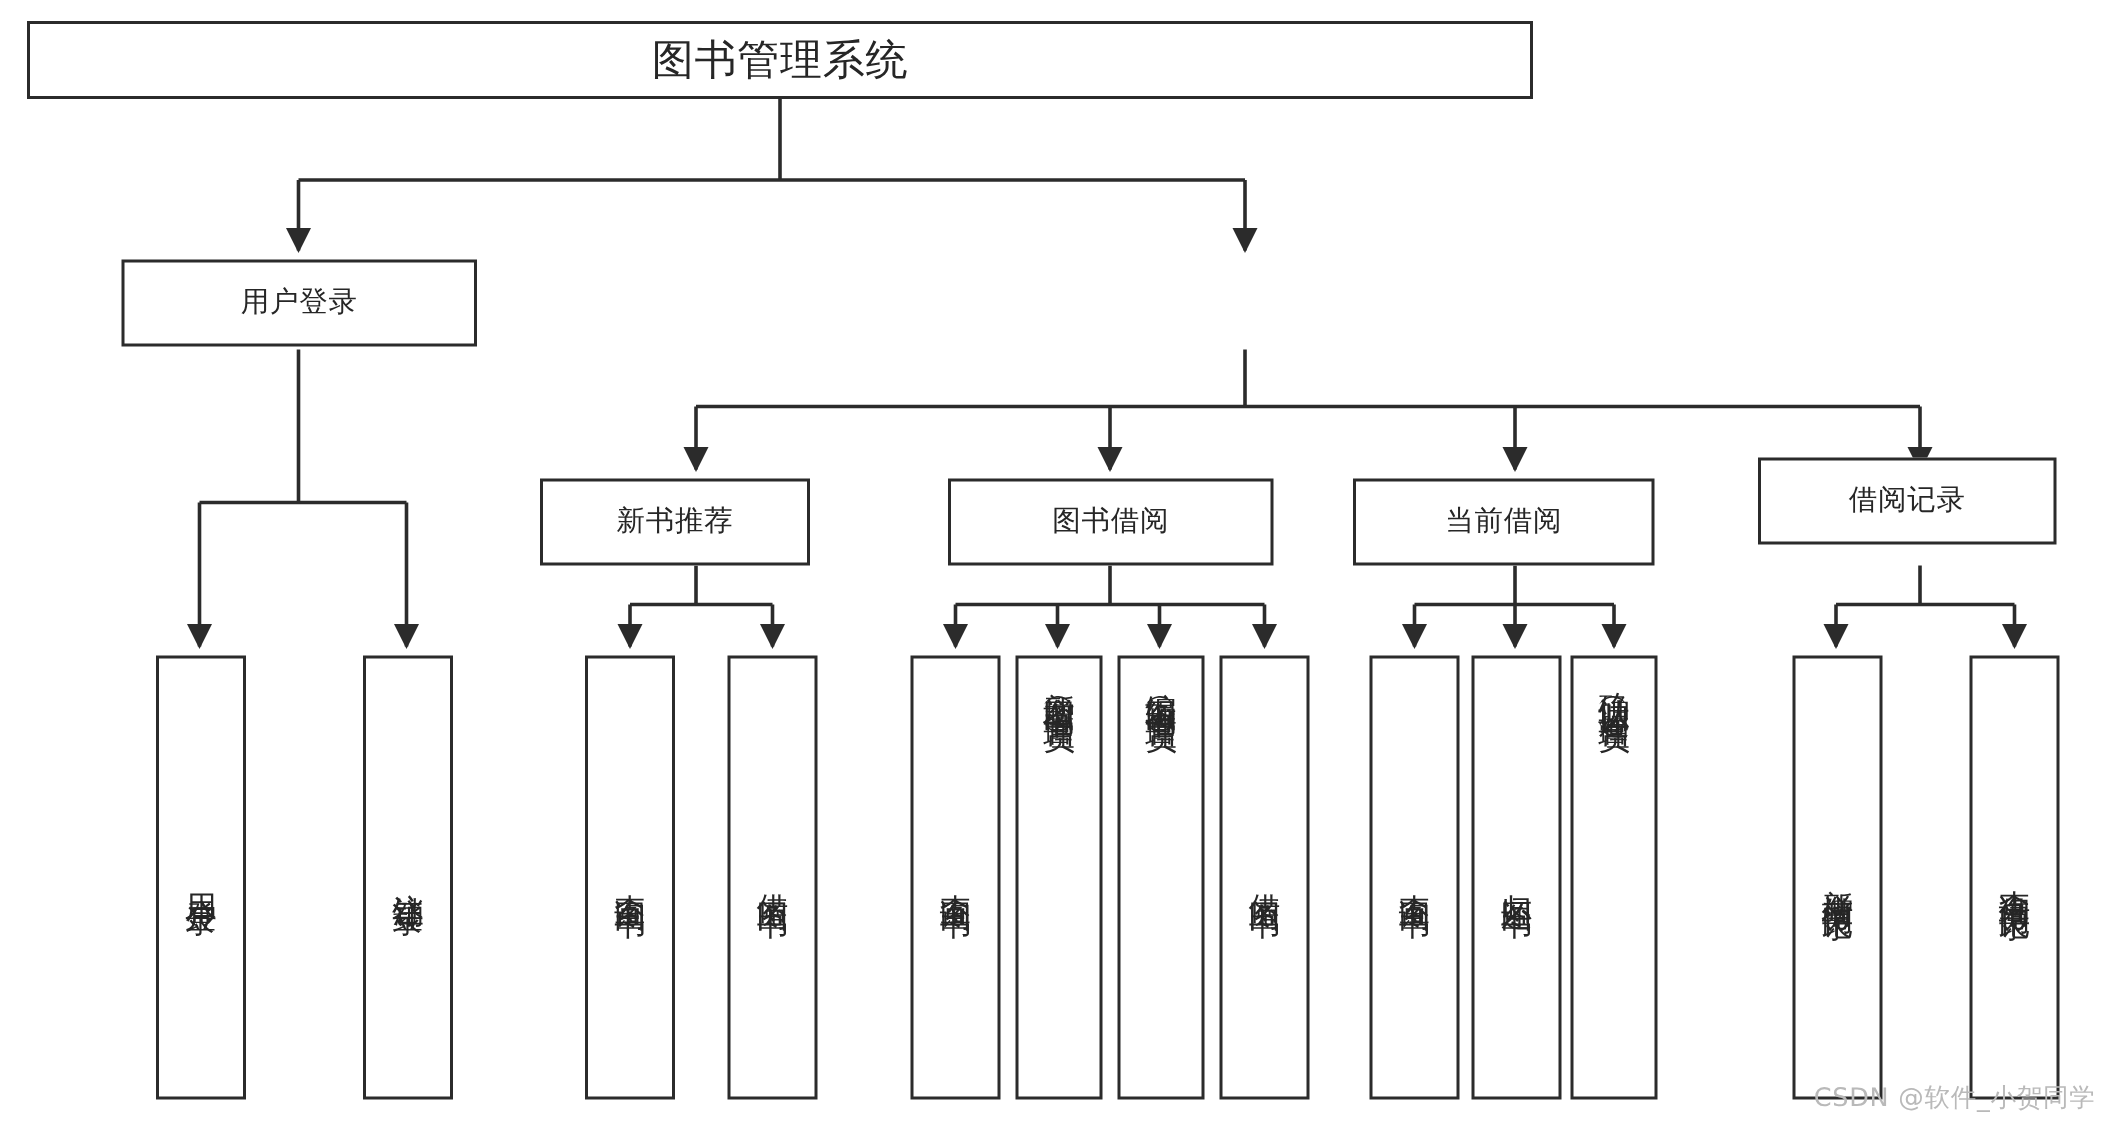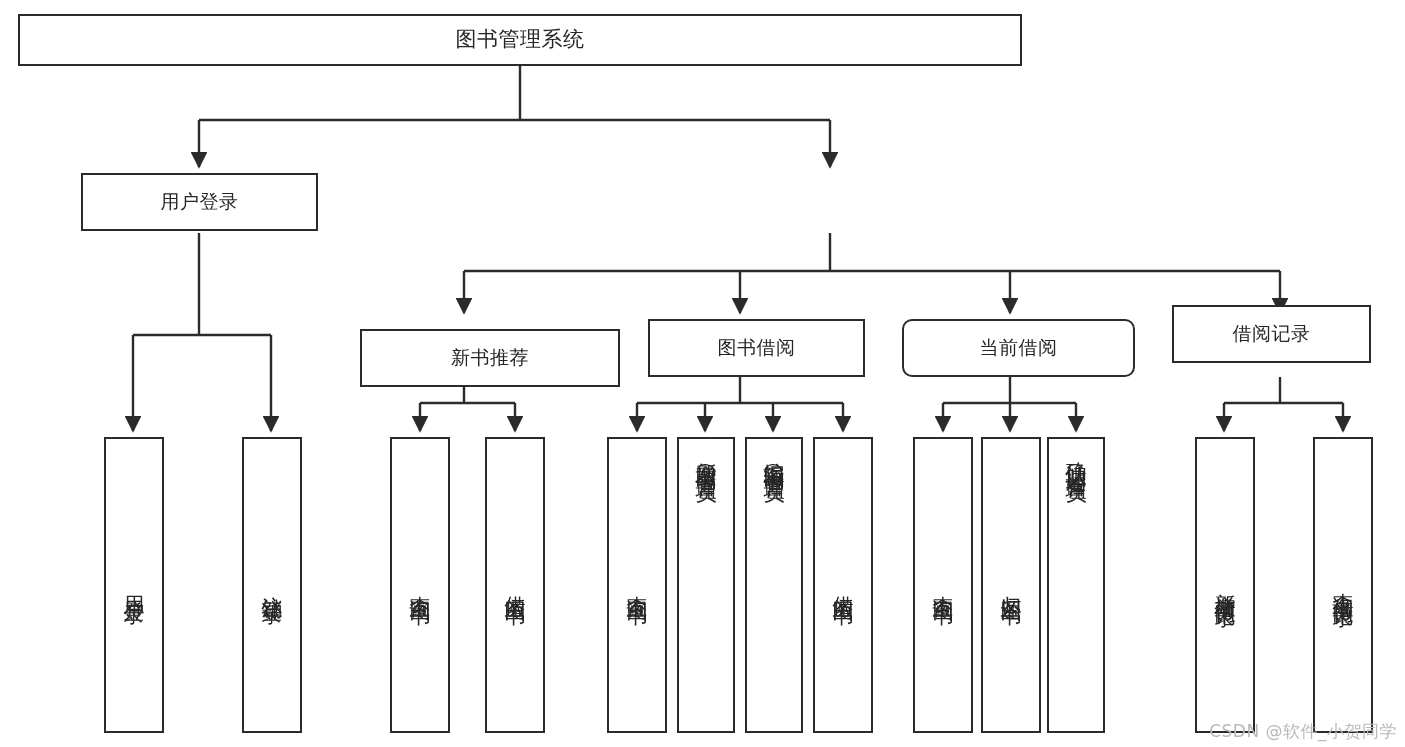--- a/index.html
+++ b/index.html
@@ -42,21 +42,21 @@
     line-height: 1.22;
     letter-spacing: 0.5px;
   }
   
   .node.root {
     left: 18px;
     top: 14px;
     width: 1004px;
     height: 52px;
   }
-  .node.root .lbl { font-size: 21px; }
+  .node.root .lbl { font-size: 28px; }
 
   
   .node.lvl2 { height: 58px; }
   .node.lvl2 .lbl { font-size: 19px; }
 
   
   .node.leaf {
     top: 437px;
     height: 296px;
     align-items: flex-start;
@@ -145,27 +145,27 @@
   </svg>
 
   <div class="node root">
     <span class="lbl">图书管理系统</span>
   </div>
 
   <div class="node lvl2" style="left:81px; top:173px; width:237px;">
     <span class="lbl">用户登录</span>
   </div>
 
-  <div class="node lvl2" style="left:360px; top:329px; width:260px;">
+  <div class="node lvl2" style="left:360px; top:319px; width:180px;">
     <span class="lbl">新书推荐</span>
   </div>
-  <div class="node lvl2" style="left:648px; top:319px; width:217px;">
+  <div class="node lvl2" style="left:632px; top:319px; width:217px;">
     <span class="lbl">图书借阅</span>
   </div>
-  <div class="node lvl2" style="left:902px; top:319px; width:233px;border-radius:10px;">
+  <div class="node lvl2" style="left:902px; top:319px; width:201px;">
     <span class="lbl">当前借阅</span>
   </div>
   <div class="node lvl2" style="left:1172px; top:305px; width:199px;">
     <span class="lbl">借阅记录</span>
   </div>
 
   <div class="node leaf centered" style="left:104px; width:60px;">
     <span class="lbl">用户登录</span>
   </div>
   <div class="node leaf centered" style="left:242px; width:60px;">

